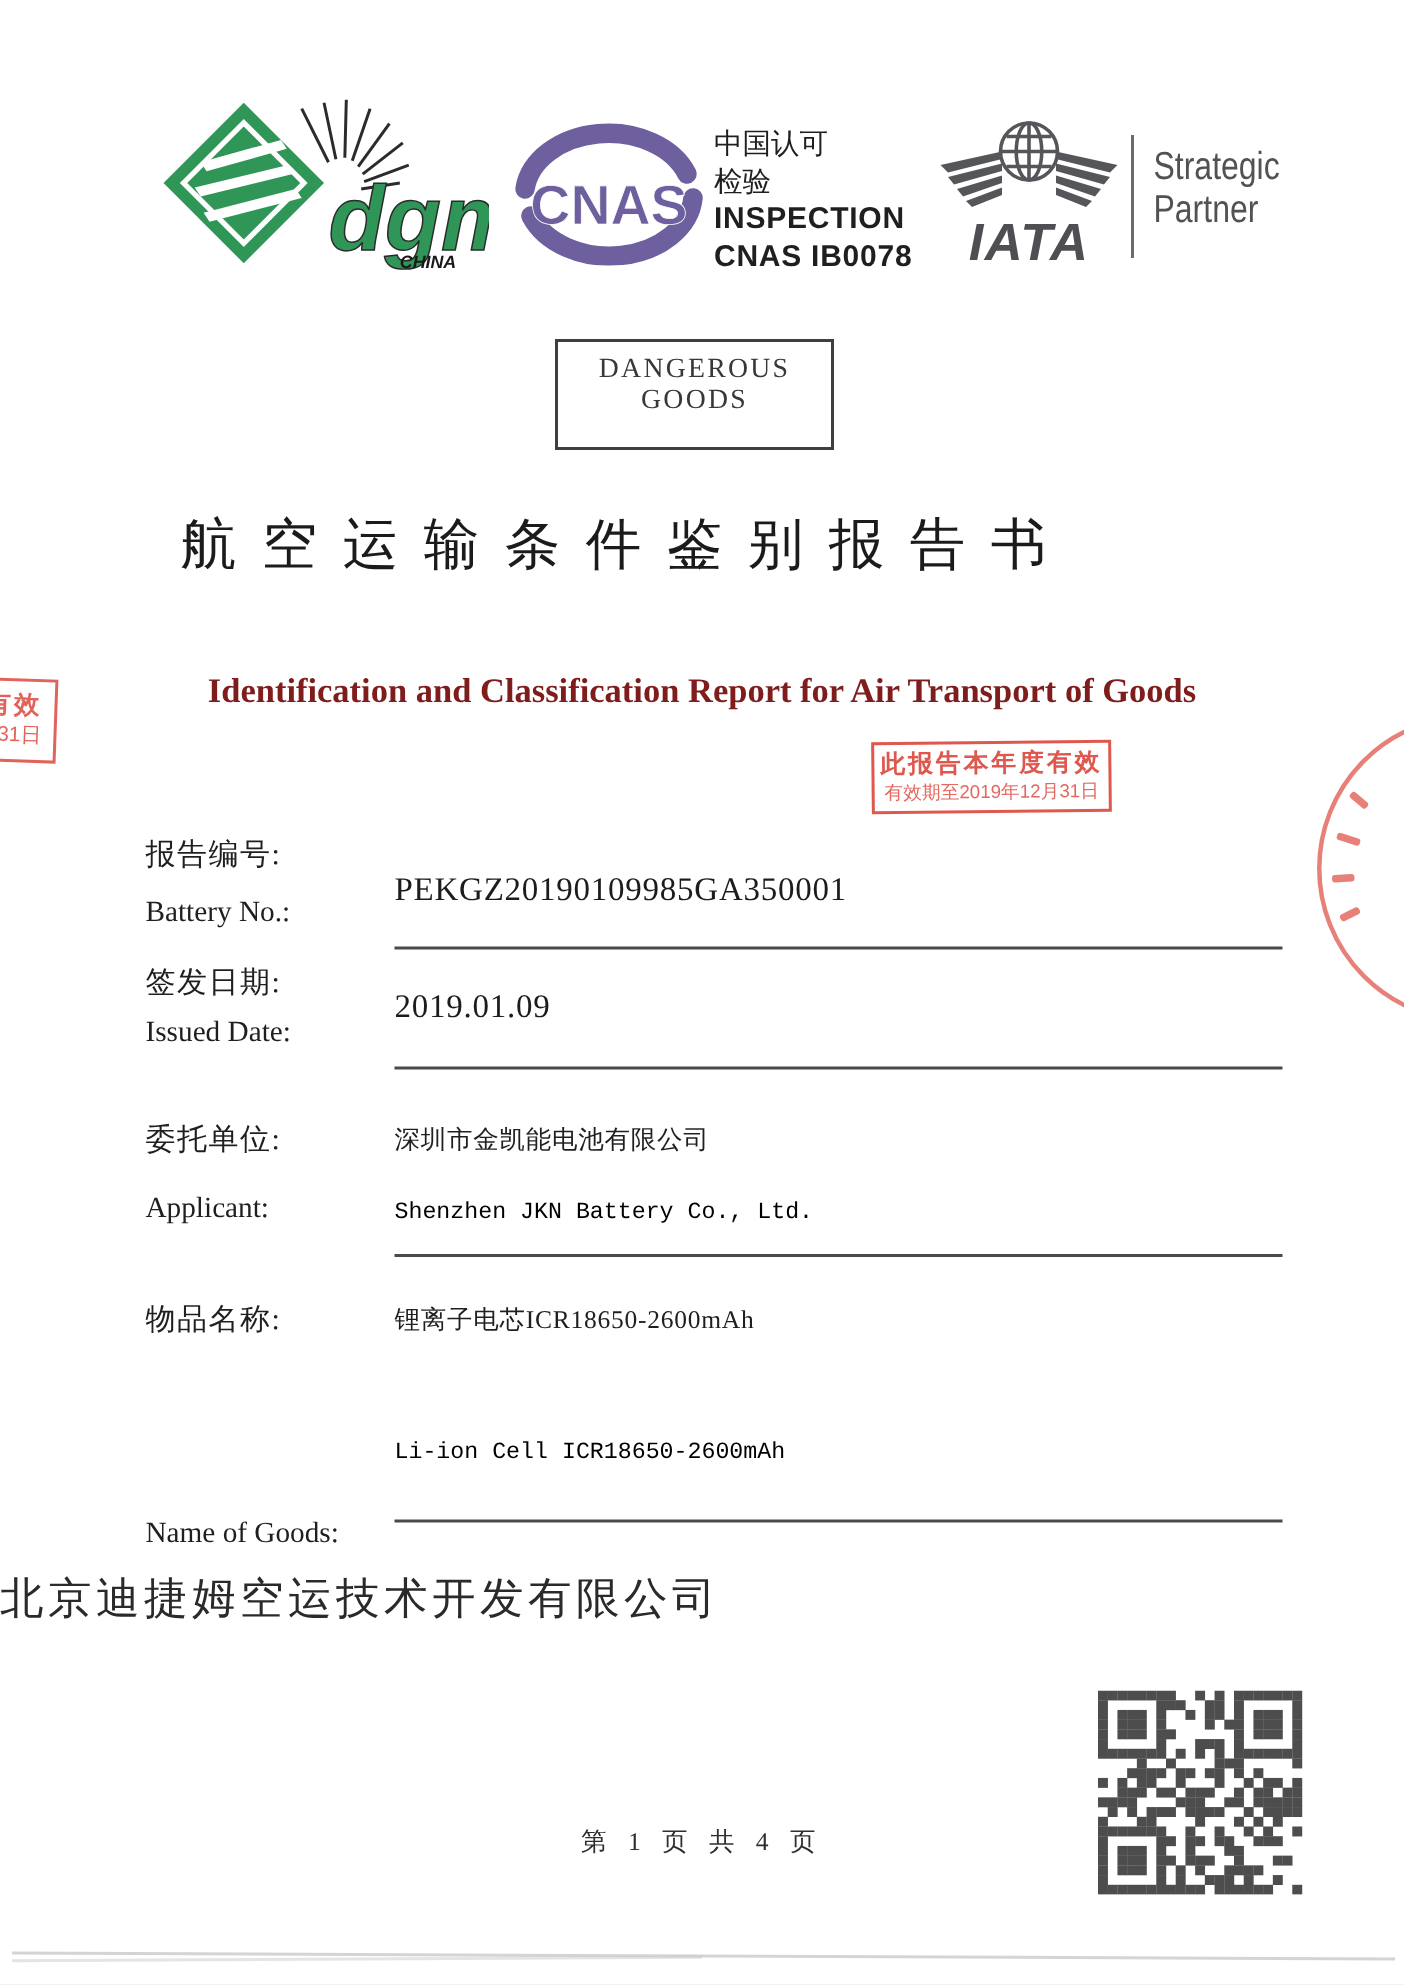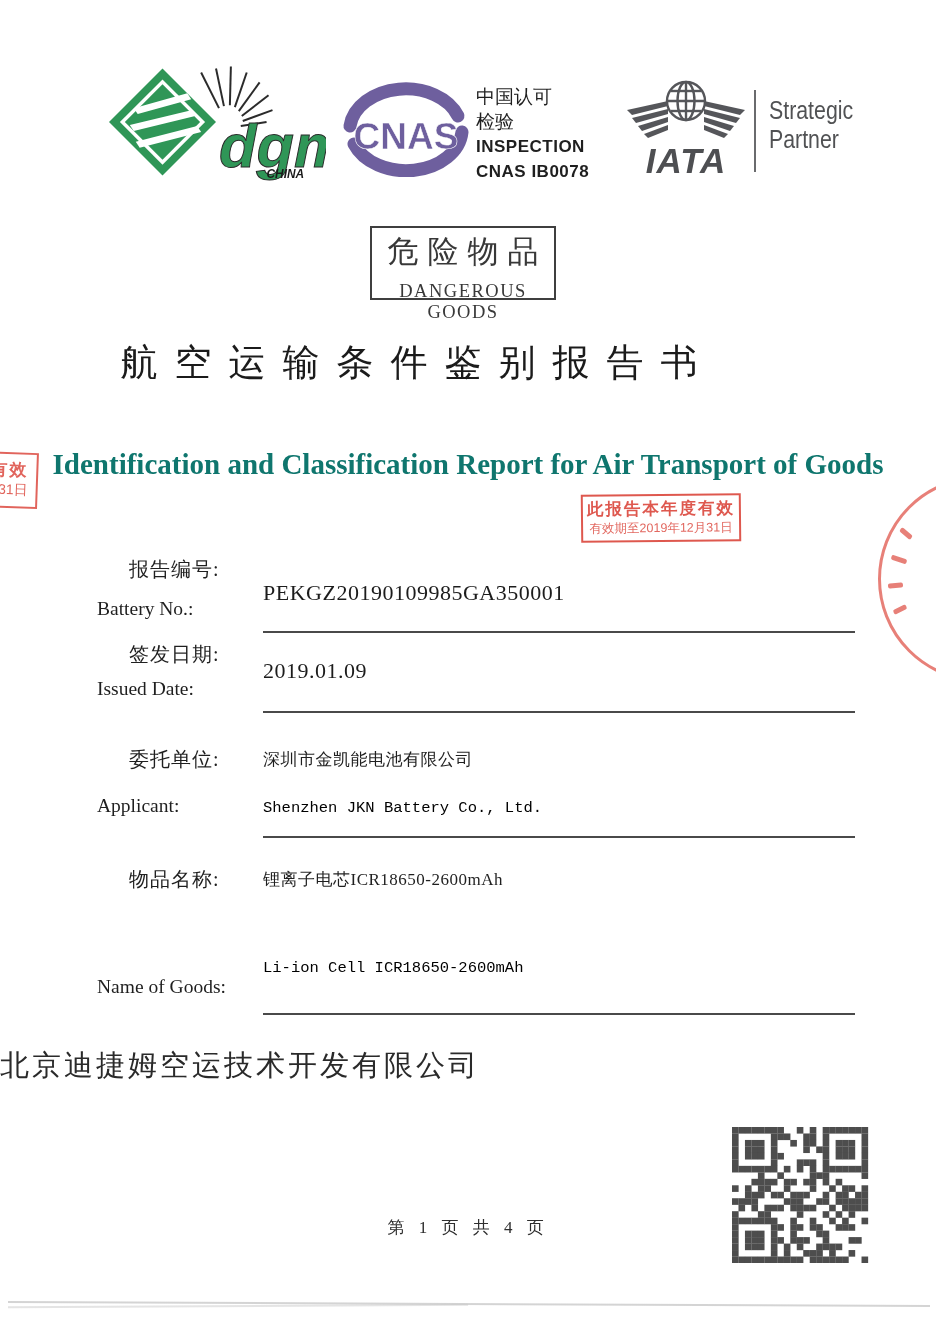--- a/index.html
+++ b/index.html
@@ -6,52 +6,52 @@
   .page{
     position:relative;width:936px;height:1323px;background:#ffffff;
     margin:0 auto;overflow:hidden;
     font-family:"Liberation Sans",sans-serif;color:#222;
   }
   .abs{position:absolute;}
   
   .dgm-logo{left:108px;top:64px;width:218px;height:120px;}
   .cnas-logo{left:342px;top:80px;width:128px;height:97px;}
   .cnas-text{left:476px;top:84px;line-height:25px;font-size:19px;color:#1f1f1f;}
-  .cnas-text .b{font-weight:bold;font-size:17px;letter-spacing:0.5px;}
+  .cnas-text .b{font-weight:bold;font-size:20px;letter-spacing:0.5px;}
   .iata-logo{left:625px;top:74px;width:122px;height:106px;}
   .iata-divider{left:754px;top:90px;width:2px;height:82px;background:#6a6b6d;}
   .partner{left:769px;top:96px;font-size:26px;line-height:29px;color:#515254;
     transform:scaleX(0.82);transform-origin:left top;letter-spacing:0;}
   
   .dg-stamp{left:370px;top:226px;width:182px;height:70px;border:2px solid #3f3f3f;
     text-align:center;color:#383838;}
   .dg-zh{font-size:31px;letter-spacing:9px;padding-left:9px;margin-top:3px;
     font-family:"Liberation Serif",serif;}
   .dg-en{font-size:18.5px;letter-spacing:1.5px;font-family:"Liberation Serif",serif;margin-top:8px;}
   
   .title-zh{left:0;top:338px;width:807px;text-align:center;font-size:37px;color:#1b1b1b;
     letter-spacing:17px;padding-left:28px;box-sizing:border-box;font-family:"Liberation Serif",serif;}
-  .title-en{left:0;top:448px;width:936px;text-align:center;font-size:29px;font-weight:bold;
-    color:#0f766e;font-family:"Liberation Serif",serif;}
+  .title-en{left:0;top:448px;width:936px;text-align:center;font-size:23px;font-weight:bold;
+    color:#7f1d1d;font-family:"Liberation Serif",serif;}
   
   .red{color:#dc4a40;}
   .validity-stamp{left:581px;top:494px;width:152px;border:2.5px solid #dc4a40;
     text-align:center;transform:rotate(-0.6deg);opacity:0.92;padding:2px 2px 3px 2px;}
   .validity-line1{font-size:16.5px;font-weight:bold;letter-spacing:2px;white-space:nowrap;}
   .validity-line2{font-size:12.5px;letter-spacing:0;white-space:nowrap;opacity:0.9;}
   .left-stamp{left:-26px;top:452px;width:64px;height:56px;border:2.5px solid #dc4a40;
     transform:rotate(2deg);opacity:0.85;padding-top:4px;box-sizing:border-box;}
   .left-stamp div{text-align:right;padding-right:8px;}
   .ls1{font-size:17px;font-weight:bold;letter-spacing:2px;}
   .ls2{font-size:14px;}
   .circle-stamp{left:878px;top:476px;width:200px;height:200px;border:3px solid #e0564c;
     border-radius:50%;opacity:0.75;}
   .circle-stamp .mark{position:absolute;background:#e0564c;border-radius:2px;}
   
-  .lbl-zh{left:97px;font-size:20px;color:#1f1f1f;letter-spacing:1px;font-family:"Liberation Serif",serif;margin-left:32px;}
+  .lbl-zh{left:97px;font-size:20px;color:#1f1f1f;letter-spacing:1px;font-family:"Liberation Serif",serif;}
   .lbl-en{left:97px;font-size:19.5px;color:#1f1f1f;font-family:"Liberation Serif",serif;}
   .val-serif{left:263px;font-size:22px;color:#1c1c1c;font-family:"Liberation Serif",serif;letter-spacing:0.5px;}
   .val-zh{left:263px;font-size:17px;color:#1f1f1f;font-family:"Liberation Serif",serif;letter-spacing:0.5px;}
   .val-mono{left:263px;font-size:15.5px;color:#000000;font-family:"Liberation Mono","DejaVu Sans Mono",monospace;}
   .uline{left:263px;width:592px;height:2px;background:#4a4a4a;}
   
   .issuer-zh{left:0;top:1046px;width:936px;text-align:left;font-size:29px;color:#2a2a2a;
     letter-spacing:3px;font-family:Liberation Sans, sans-serif;}
   .issuer-en{left:0;top:1095px;width:936px;text-align:center;font-size:17.5px;color:#1c1c1c;
     font-family:"Liberation Serif",serif;}
@@ -130,21 +130,20 @@
     </svg>
   </div>
 
   <div class="abs iata-divider"></div>
   <div class="abs partner">
     <div>Strategic</div>
     <div>Partner</div>
   </div>
 
   <div class="abs dg-stamp">
-    <div class="dg-zh">危险物品</div>
     <div class="dg-en">DANGEROUS GOODS</div>
   </div>
 
   <div class="abs title-zh">航空运输条件鉴别报告书</div>
   <div class="abs title-en">Identification and Classification Report for Air Transport of Goods</div>
 
   <div class="abs left-stamp red">
     <div class="ls1">有效</div>
     <div class="ls2">131日</div>
   </div>
@@ -172,21 +171,21 @@
   <div class="abs uline" style="top:711px;"></div>
 
   <div class="abs lbl-zh" style="top:746px;">委托单位:</div>
   <div class="abs val-zh" style="top:748px;">深圳市金凯能电池有限公司</div>
   <div class="abs lbl-en" style="top:795px;">Applicant:</div>
   <div class="abs val-mono" style="top:799px;">Shenzhen JKN Battery Co., Ltd.</div>
   <div class="abs uline" style="top:836px;"></div>
 
   <div class="abs lbl-zh" style="top:866px;">物品名称:</div>
   <div class="abs val-zh" style="top:868px;">锂离子电芯ICR18650-2600mAh</div>
-  <div class="abs lbl-en" style="top:976px;">Name of Goods:</div>
+  <div class="abs lbl-en" style="top:1012px;">Name of Goods:</div>
   <div class="abs val-mono" style="top:959px;">Li-ion Cell ICR18650-2600mAh</div>
   <div class="abs uline" style="top:1013px;"></div>
 
   <div class="abs issuer-zh">北京迪捷姆空运技术开发有限公司</div>
 
   <div class="abs qr" id="qr"><svg viewBox="0 0 140.70000000000002 140.70000000000002" width="142" height="136" fill="#4d4d4d">
         <rect x="0.0" y="0.0" width="6.8500000000000005" height="6.8500000000000005"></rect>
         <rect x="6.7" y="0.0" width="6.8500000000000005" height="6.8500000000000005"></rect>
         <rect x="13.4" y="0.0" width="6.8500000000000005" height="6.8500000000000005"></rect>
         <rect x="20.1" y="0.0" width="6.8500000000000005" height="6.8500000000000005"></rect>

